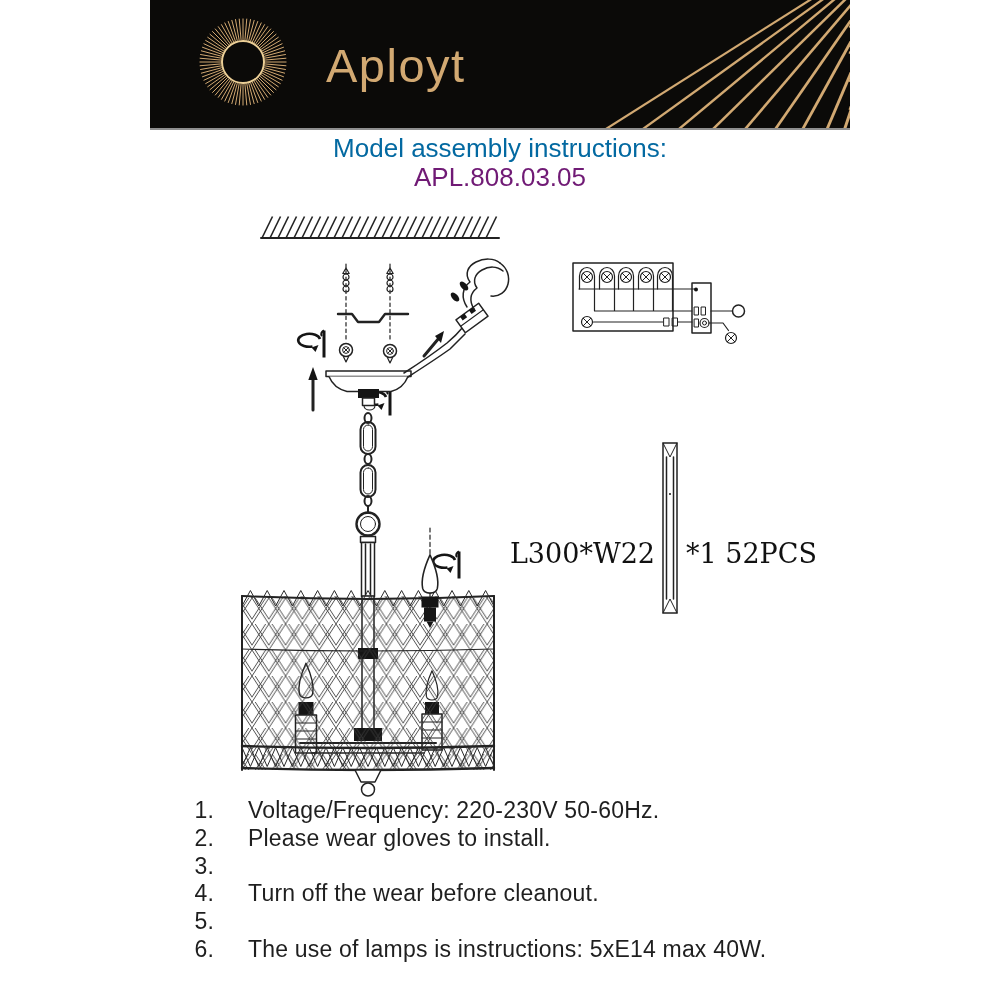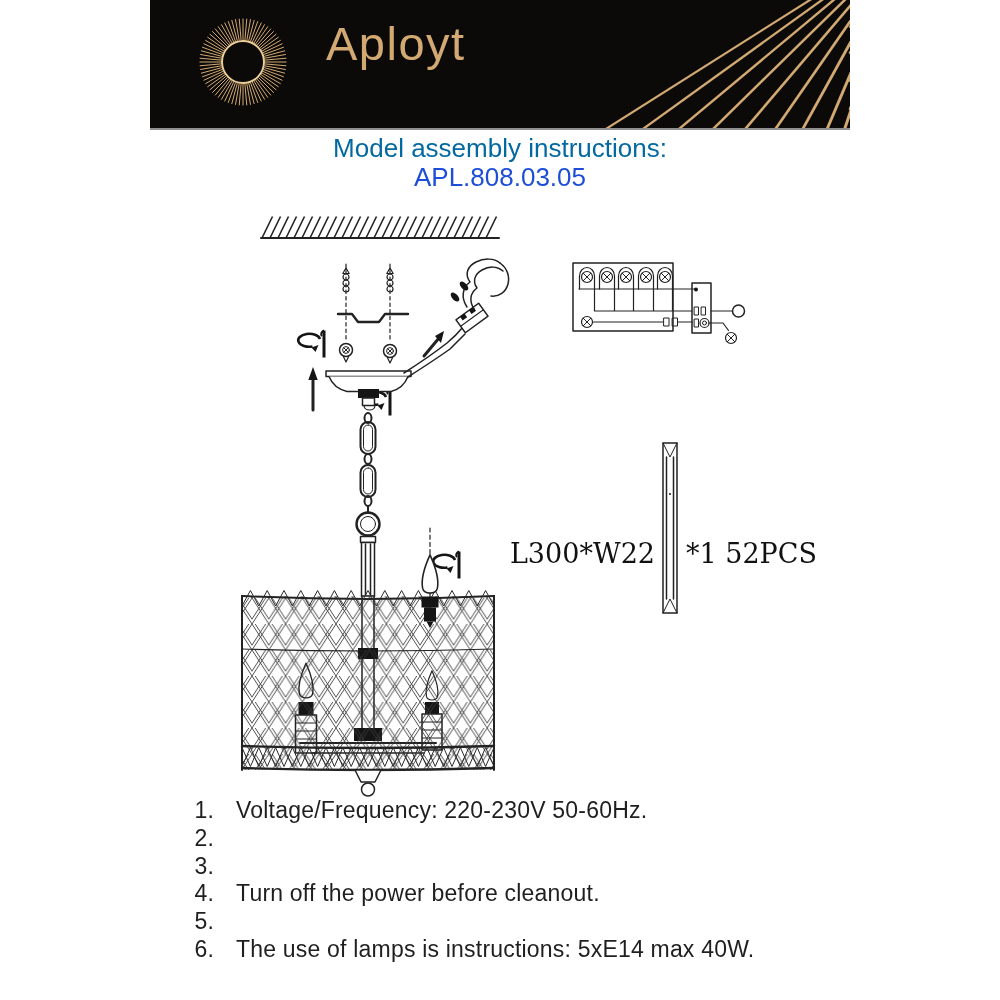--- a/index.html
+++ b/index.html
@@ -3,44 +3,44 @@
 <meta charset="utf-8">
 <style>
   html,body{margin:0;padding:0;background:#ffffff;}
   body{width:1000px;height:1000px;position:relative;overflow:hidden;
        font-family:"Liberation Sans",sans-serif;color:#1f1f1f;}
   .abs{position:absolute;}
 
   
   #banner{left:150px;top:0;width:700px;height:128px;background:var(--banner,#0b0a08);
           border-bottom:2px solid #8f8f8f;overflow:hidden;}
-  #brand-text{position:absolute;left:176px;top:16px;font-size:47px;font-weight:200;
+  #brand-text{position:absolute;left:176px;top:38px;font-size:47px;font-weight:200;
               letter-spacing:1.5px;color:var(--gold,#d2a972);
               font-family:"Liberation Sans",sans-serif;}
 
   
   #title-block{left:150px;top:134px;width:700px;text-align:center;}
   #title-line{font-size:26px;line-height:29px;color:#0369a1;}
-  #model-line{font-size:26px;line-height:29px;color:#1d4ed8;}
+  #model-line{font-size:26px;line-height:29px;color:#701a75;}
 
   
   #diagram{left:150px;top:195px;}
   .ln{fill:none;stroke:#222;stroke-width:1.5;stroke-linecap:round;stroke-linejoin:round;}
   .w1{stroke-width:1;} .w12{stroke-width:1.2;} .w2{stroke-width:2;} .w24{stroke-width:2.4;}
   .w3{stroke-width:3;}
   .fw{fill:#fff;stroke:#222;stroke-width:1.5;stroke-linejoin:round;}
   .blk{fill:#151515;stroke:none;}
   .dash{stroke-dasharray:3.5 3;}
   .rodtext{font-family:"DejaVu Serif","Liberation Serif",serif;font-size:27px;fill:#111;}
 
   
   #instructions{left:150px;top:797px;width:700px;list-style:none;margin:0;padding:0;}
   #instructions li{display:flex;font-size:23px;line-height:27.8px;letter-spacing:0.2px;}
   #instructions .num{width:64px;text-align:right;flex:0 0 64px;}
-  #instructions .txt{margin-left:22px;}
+  #instructions .txt{margin-left:34px;}
 </style>
 </head>
 <body>
 
 <div id="banner" class="abs">
   <svg id="logo" class="abs" style="left:0;top:0" width="200" height="128">
     <g id="sunrays">
         <line x1="115" y1="62" x2="136.5" y2="62" stroke="#d2a972" stroke-width="1"></line>
         <line x1="114.9162833580184" y1="63.91742634044848" x2="136.33446936699093" y2="65.79127480952313" stroke="#d2a972" stroke-width="1"></line>
         <line x1="114.66577056626858" y1="65.82025990867247" x2="135.83913725603105" y2="69.55369572851147" stroke="#d2a972" stroke-width="1"></line>
@@ -368,27 +368,28 @@
   <text x="686" y="563" text-anchor="start" class="rodtext">*1  52PCS</text>
 </svg>
 
 <ol id="instructions" class="abs">
   <li>
       <span class="num">1.</span>
       <span class="txt">Voltage/Frequency: 220-230V 50-60Hz.</span>
     </li>
   <li>
       <span class="num">2.</span>
+      <span class="txt">Please wear gloves to install.</span>
     </li>
   <li>
       <span class="num">3.</span>
     </li>
   <li>
       <span class="num">4.</span>
-      <span class="txt">Turn off the power before cleanout.</span>
+      <span class="txt">Turn off the wear before cleanout.</span>
     </li>
   <li>
       <span class="num">5.</span>
     </li>
   <li>
       <span class="num">6.</span>
       <span class="txt">The use of lamps is instructions: 5xE14 max 40W.</span>
     </li>
 </ol>
 

